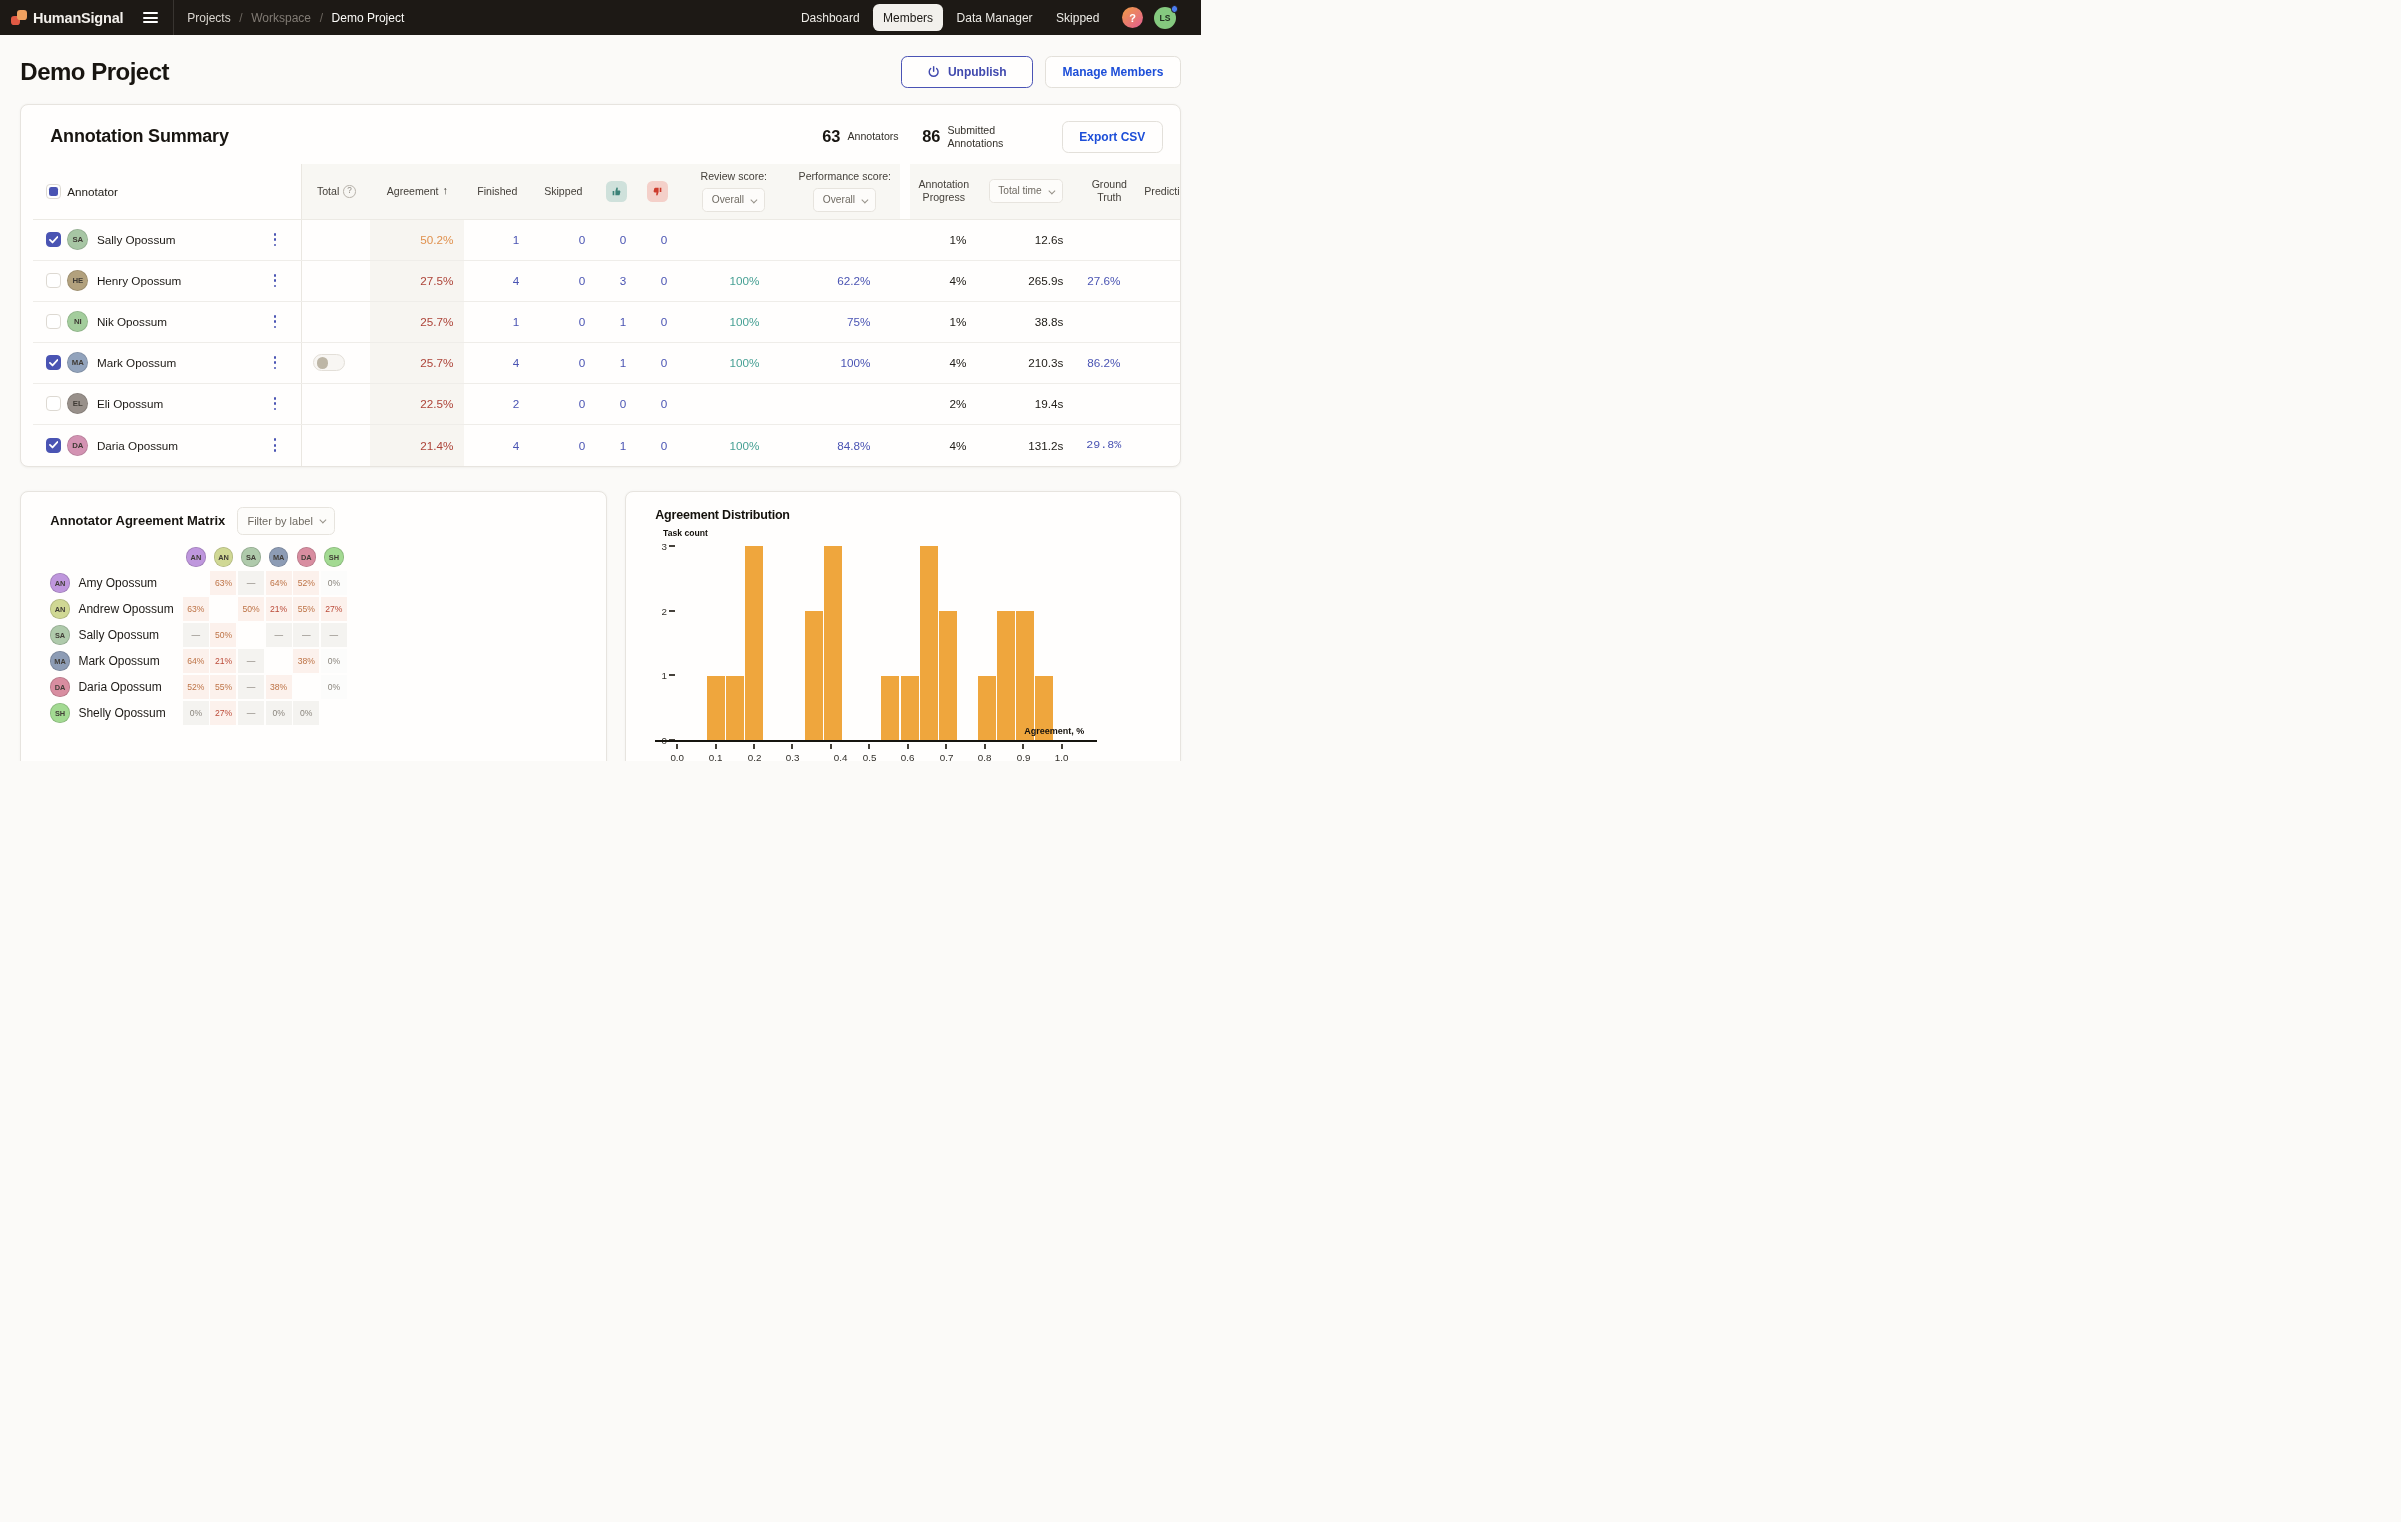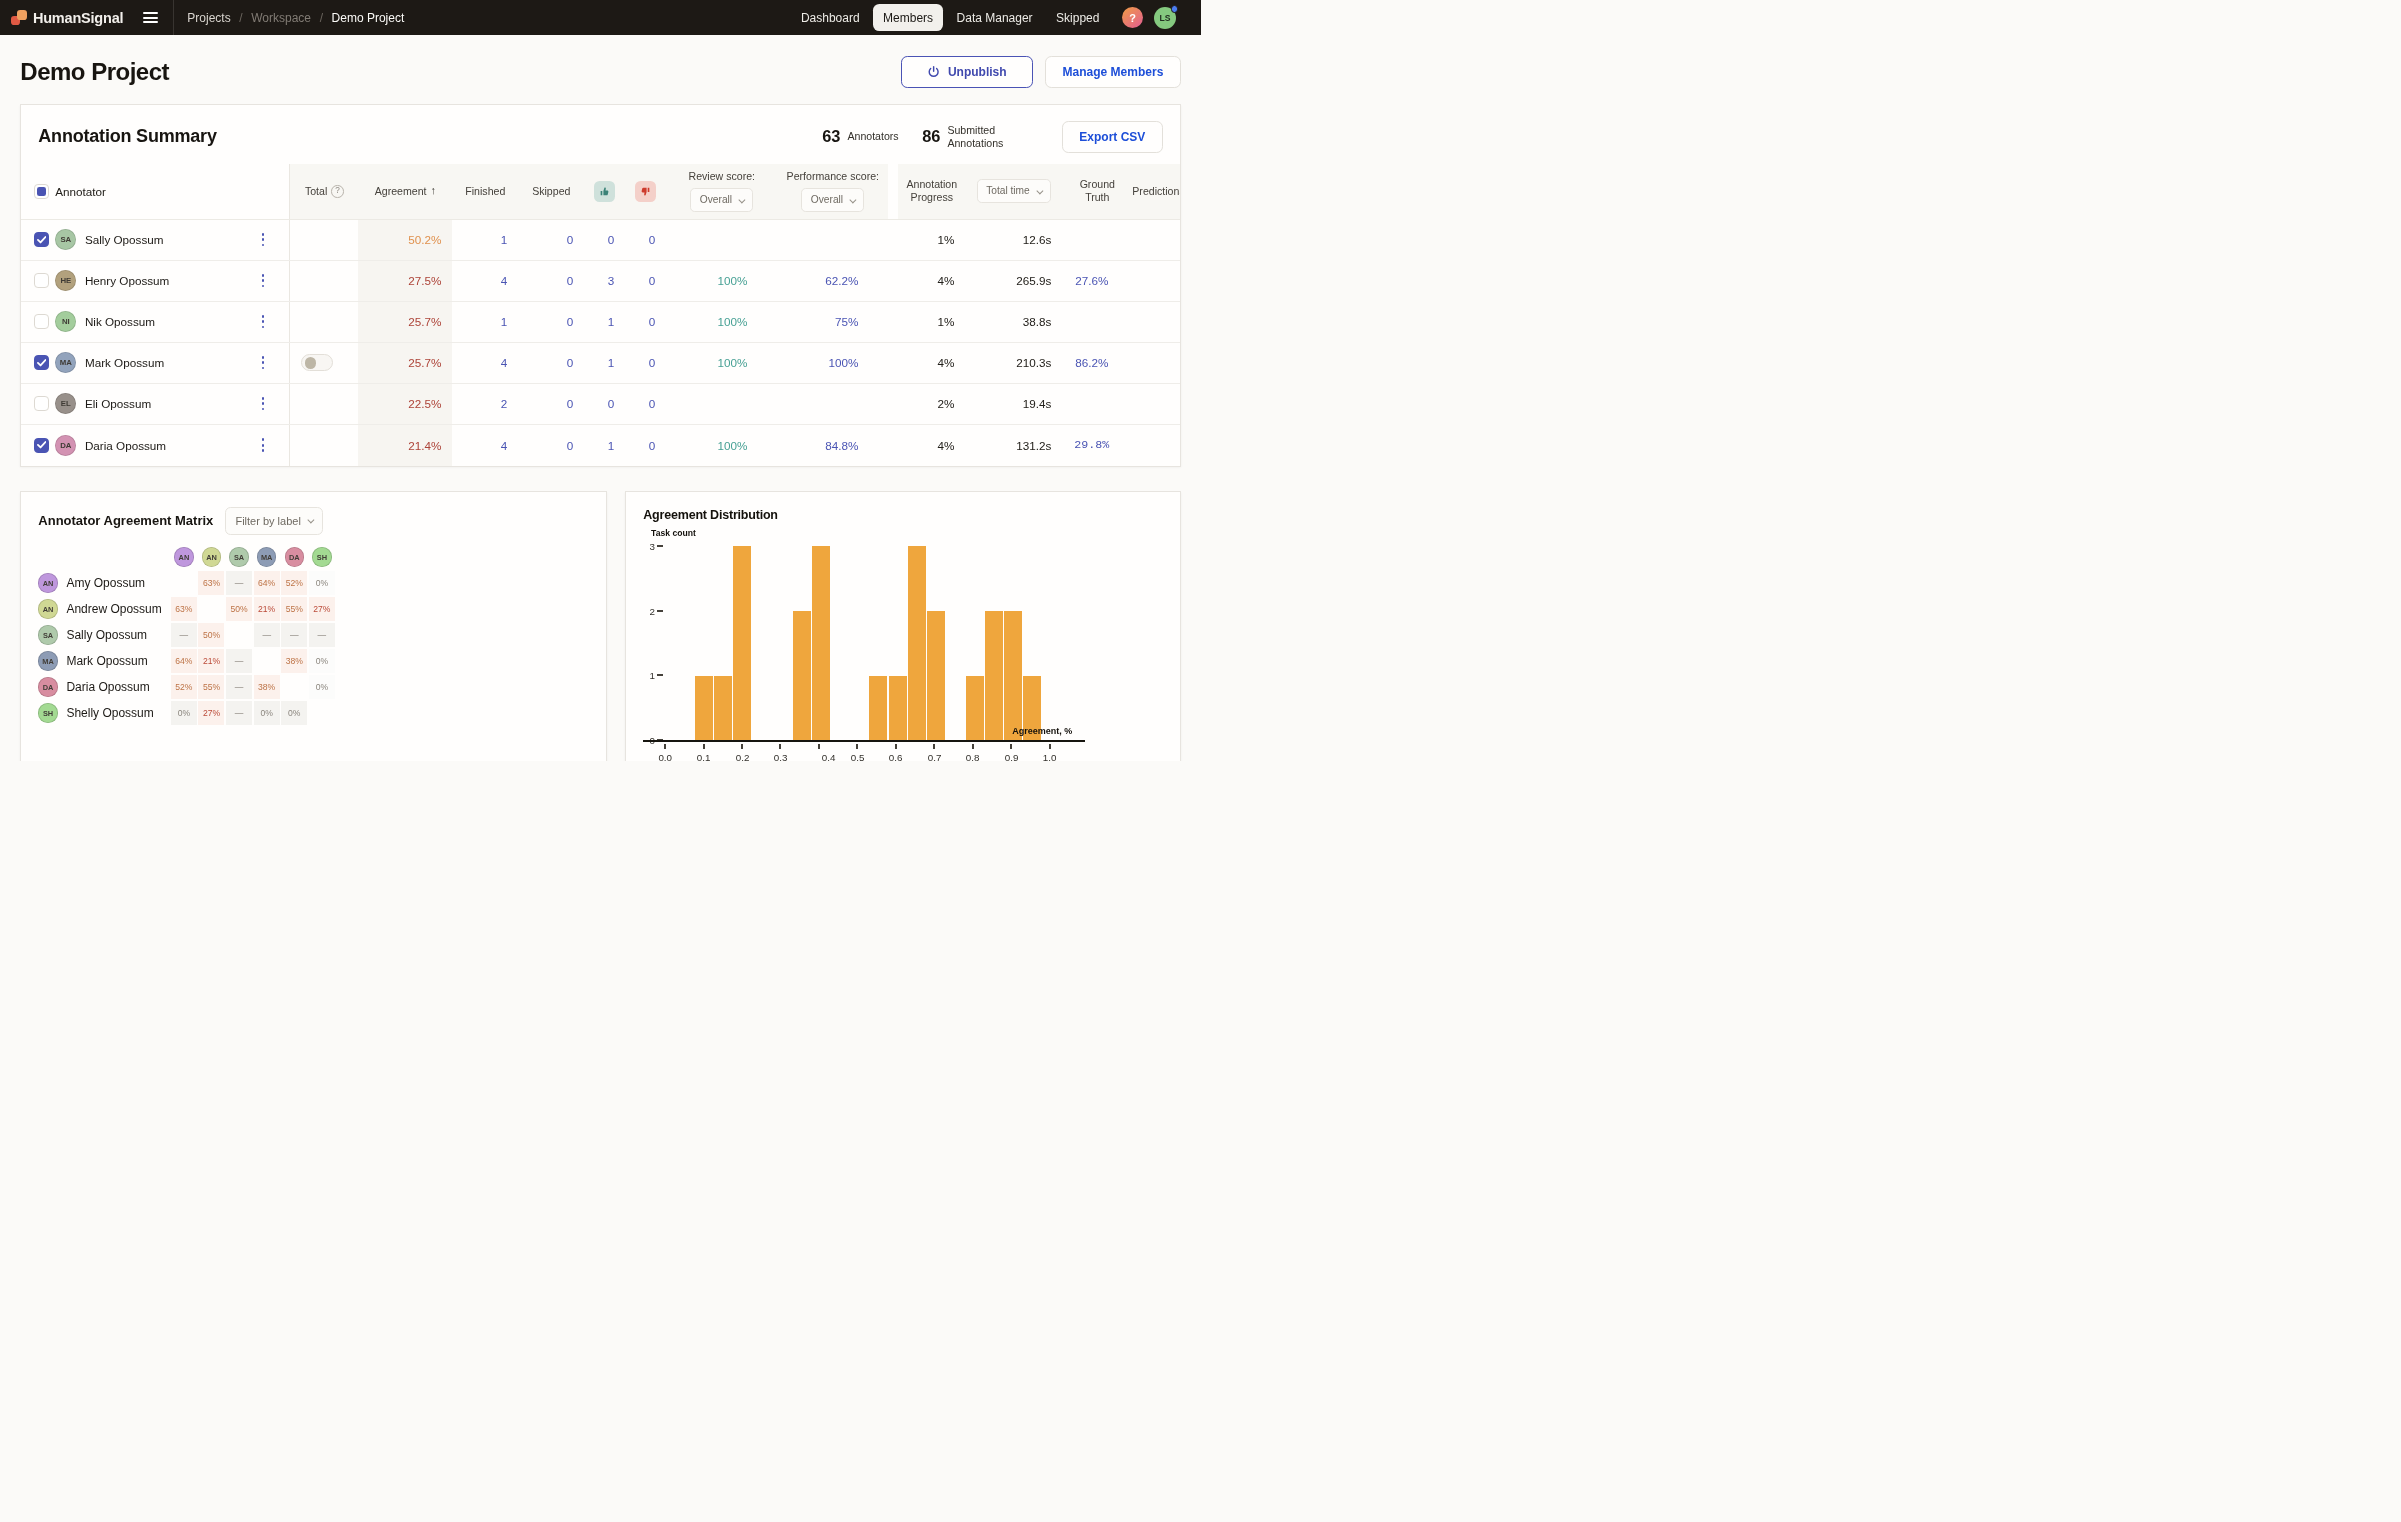--- a/index.html
+++ b/index.html
@@ -29,21 +29,21 @@
 
   
   .page { padding:0 20.3px; }
   .page-head { display:flex; align-items:center; margin-top:21px; }
   .page-title { font-size:24px; font-weight:700; color:#181511; letter-spacing:-0.5px; }
   .head-actions { margin-left:auto; display:flex; gap:12.5px; }
   .btn { display:inline-flex; align-items:center; justify-content:center; gap:7.8px; height:32px; border-radius:6.3px; background:#fffefd; border:0.8px solid #e3e0da; font-size:12px; font-weight:600; color:#1d4ed8; padding:0 16.4px; cursor:pointer; font-family:inherit; }
   .btn.unpublish { border:0.8px solid #4a53b5; color:#4049ae; width:132px; }
 
   
-  .panel { background:#fffefd; border:0.8px solid #e7e4df; border-radius:0; box-shadow:0 0.8px 2.3px rgba(45,38,25,.05); }
+  .panel { background:#fffefd; border:0.8px solid #e7e4df; border-radius:8px; box-shadow:0 0.8px 2.3px rgba(45,38,25,.05);padding-left:12px; }
   .summary { margin-top:16.4px; overflow:hidden; }
   .summary-head { display:flex; align-items:center; padding:15.6px 17px 11px 17px; }
   .summary-title { font-size:18px; font-weight:700; color:#181511; letter-spacing:-0.2px; }
   .stats { margin-left:auto; display:flex; align-items:center; gap:23.5px; }
   .stat { display:flex; align-items:center; gap:7px; }
   .stat-value { font-size:16.4px; font-weight:700; color:#181511; }
   .stat-label { font-size:10.6px; color:#33302a; max-width:69px; line-height:1.25; }
   .export { margin-left:22px; }
 
   

